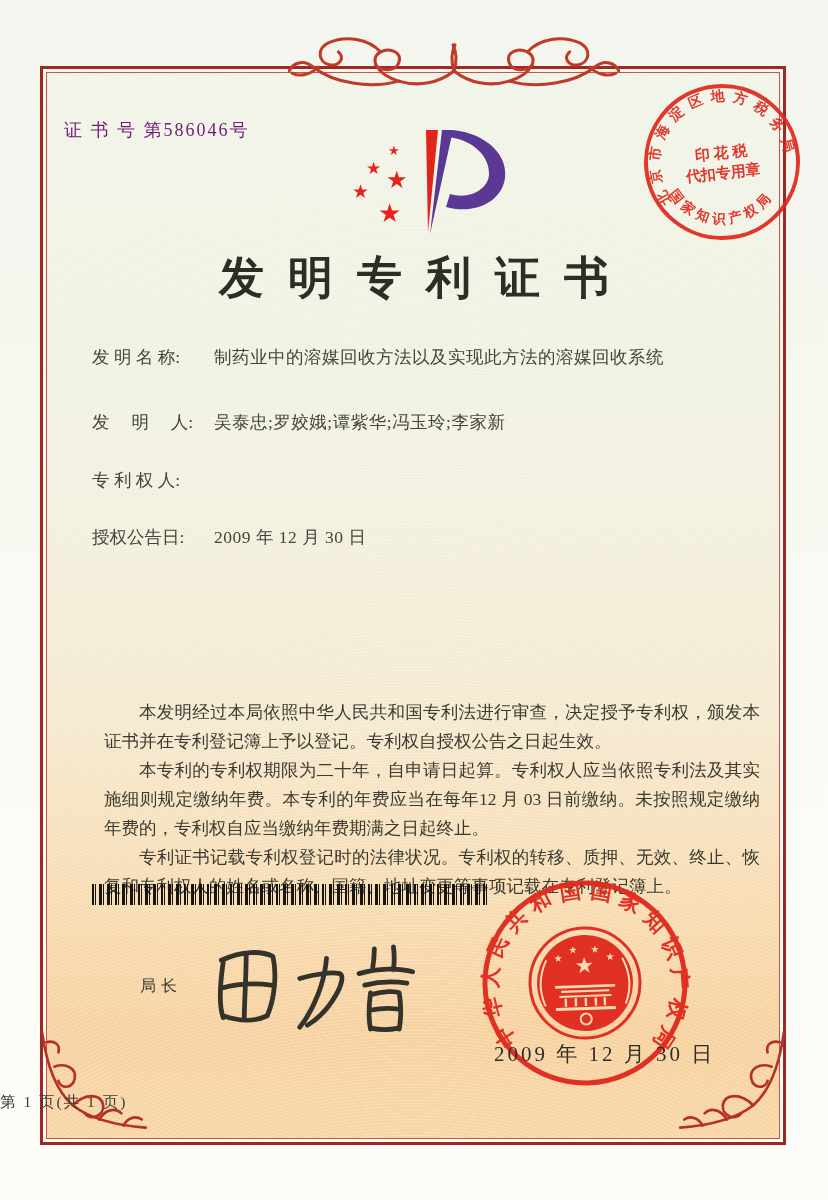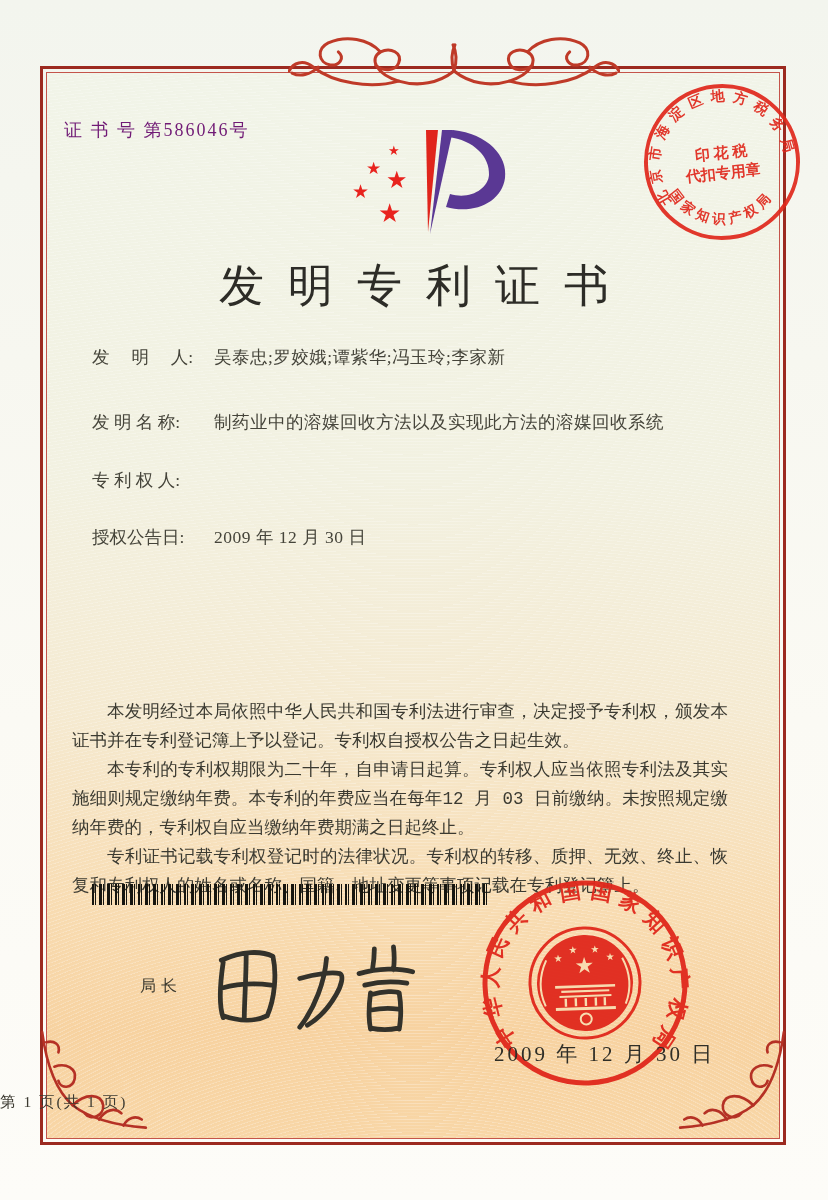--- a/index.html
+++ b/index.html
@@ -34,34 +34,34 @@
   svg{display:block;}
   
   .cert-no{
     position:absolute;left:64px;top:118px;font-size:18px;color:#701a75;
     letter-spacing:2px;
   }
   .logo{position:absolute;left:338px;top:120px;width:176px;height:118px;}
   .logo .star{position:absolute;color:#e8231e;line-height:1;font-family:"DejaVu Sans",sans-serif;}
   .tax-stamp{position:absolute;left:638px;top:78px;width:168px;height:168px;transform:rotate(-6deg);opacity:.92;}
   .title{
-    position:absolute;left:0;top:256px;width:828px;text-align:center;
-    font-size:45px;font-weight:normal;color:#2d2c27;letter-spacing:24px;text-indent:24px;
+    position:absolute;left:0;top:248px;width:828px;text-align:center;
+    font-size:45px;font-weight:bold;color:#2d2c27;letter-spacing:24px;text-indent:24px;
   }
   
   .fields{position:absolute;left:92px;top:346px;width:660px;}
   .field{display:flex;align-items:flex-start;font-size:17.5px;color:#45443a;margin-bottom:33px;line-height:1.35;}
   .field:nth-child(1){margin-bottom:41px;}
   .field:nth-child(2){margin-bottom:35px;}
   .flabel{flex:0 0 122px;white-space:pre;}
   .fvalue{flex:1;letter-spacing:.5px;}
   
   .body-text{
-    position:absolute;left:72px;top:698px;width:656px;
-    font-size:17.5px;line-height:29px;color:#3b3a31;text-align:justify;font-family:Liberation Mono, monospace;
+    position:absolute;left:104px;top:698px;width:656px;
+    font-size:17.5px;line-height:29px;color:#3b3a31;text-align:justify;
   }
   .body-text p{margin:0;text-indent:2em;}
   
   .barcode{
     position:absolute;left:92px;top:884px;width:396px;height:21px;
     background:repeating-linear-gradient(90deg,
       #16150f 0 2px,transparent 2px 3px,
       #16150f 3px 4px,transparent 4px 7px,
       #16150f 7px 10px,transparent 10px 11px,
       #16150f 11px 12px,transparent 12px 15px,
@@ -148,26 +148,26 @@
       <textPath href="#taxBotArc" startOffset="0" textLength="120">国家知识产权局</textPath>
     </text>
     <text x="0" y="-4" text-anchor="middle" class="seal-ring-text" font-size="15">印 花 税</text>
     <text x="0" y="16" text-anchor="middle" class="seal-ring-text" font-size="15">代扣专用章</text>
   </svg>
 
   <div class="title">发明专利证书</div>
 
   <div class="fields">
     <div class="field">
+      <span class="flabel">发 明 名 称:</span>
+      <span class="fvalue">制药业中的溶媒回收方法以及实现此方法的溶媒回收系统</span>
+    </div>
+    <div class="field">
       <span class="flabel">发　 明　 人:</span>
       <span class="fvalue">吴泰忠;罗姣娥;谭紫华;冯玉玲;李家新</span>
-    </div>
-    <div class="field">
-      <span class="flabel">发 明 名 称:</span>
-      <span class="fvalue">制药业中的溶媒回收方法以及实现此方法的溶媒回收系统</span>
     </div>
     <div class="field">
       <span class="flabel">专 利 权 人:</span>
     </div>
     <div class="field">
       <span class="flabel">授权公告日:</span>
       <span class="fvalue">2009 年 12 月 30 日</span>
     </div>
   </div>
 

